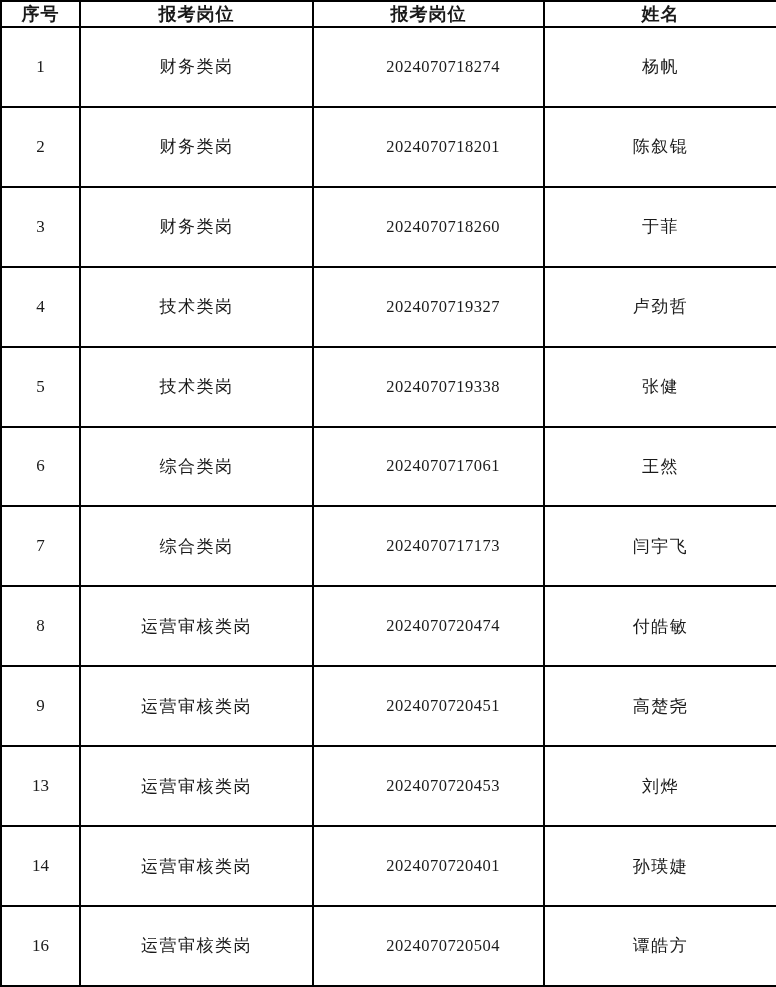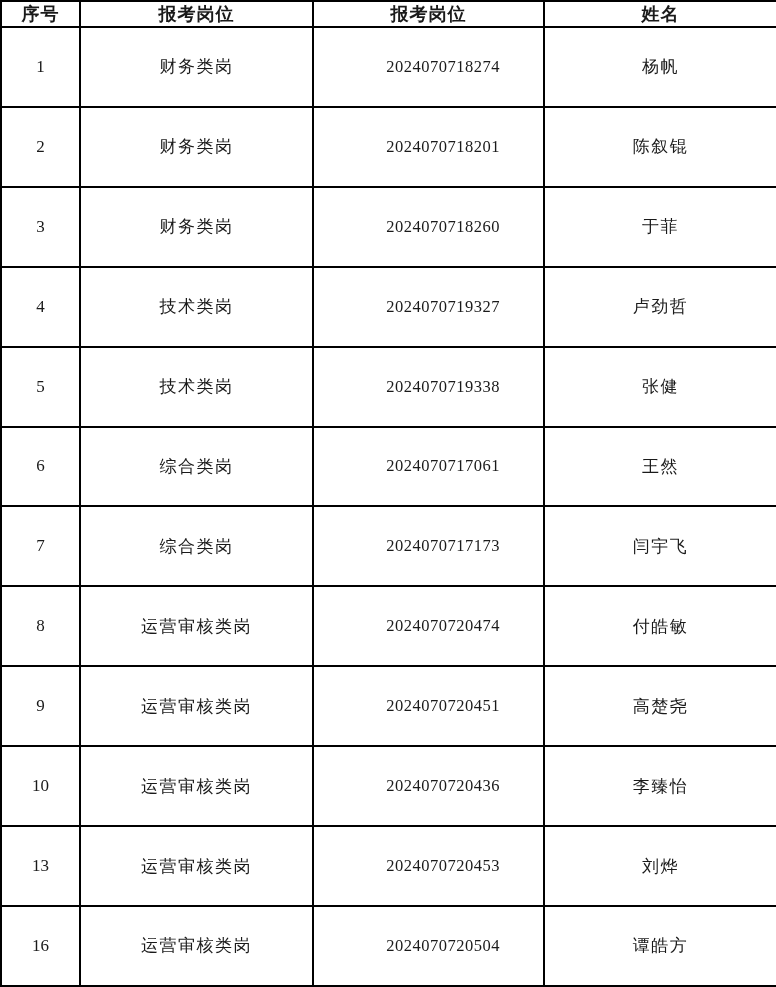--- a/index.html
+++ b/index.html
@@ -121,30 +121,30 @@
         <td class="num">2024070720474</td>
         <td class="cjk">付皓敏</td>
       </tr>
       <tr>
         <td>9</td>
         <td class="cjk">运营审核类岗</td>
         <td class="num">2024070720451</td>
         <td class="cjk">高楚尧</td>
       </tr>
       <tr>
-        <td>10</td>
-        <td class="cjk">运营审核类岗</td>
-        <td class="num">2024070720436</td>
-        <td class="cjk">李臻怡</td>
-      </tr>
-      <tr>
         <td>13</td>
         <td class="cjk">运营审核类岗</td>
         <td class="num">2024070720453</td>
         <td class="cjk">刘烨</td>
+      </tr>
+      <tr>
+        <td>14</td>
+        <td class="cjk">运营审核类岗</td>
+        <td class="num">2024070720401</td>
+        <td class="cjk">孙瑛婕</td>
       </tr>
       <tr>
         <td>16</td>
         <td class="cjk">运营审核类岗</td>
         <td class="num">2024070720504</td>
         <td class="cjk">谭皓方</td>
       </tr>
     </tbody>
 </table>
 

